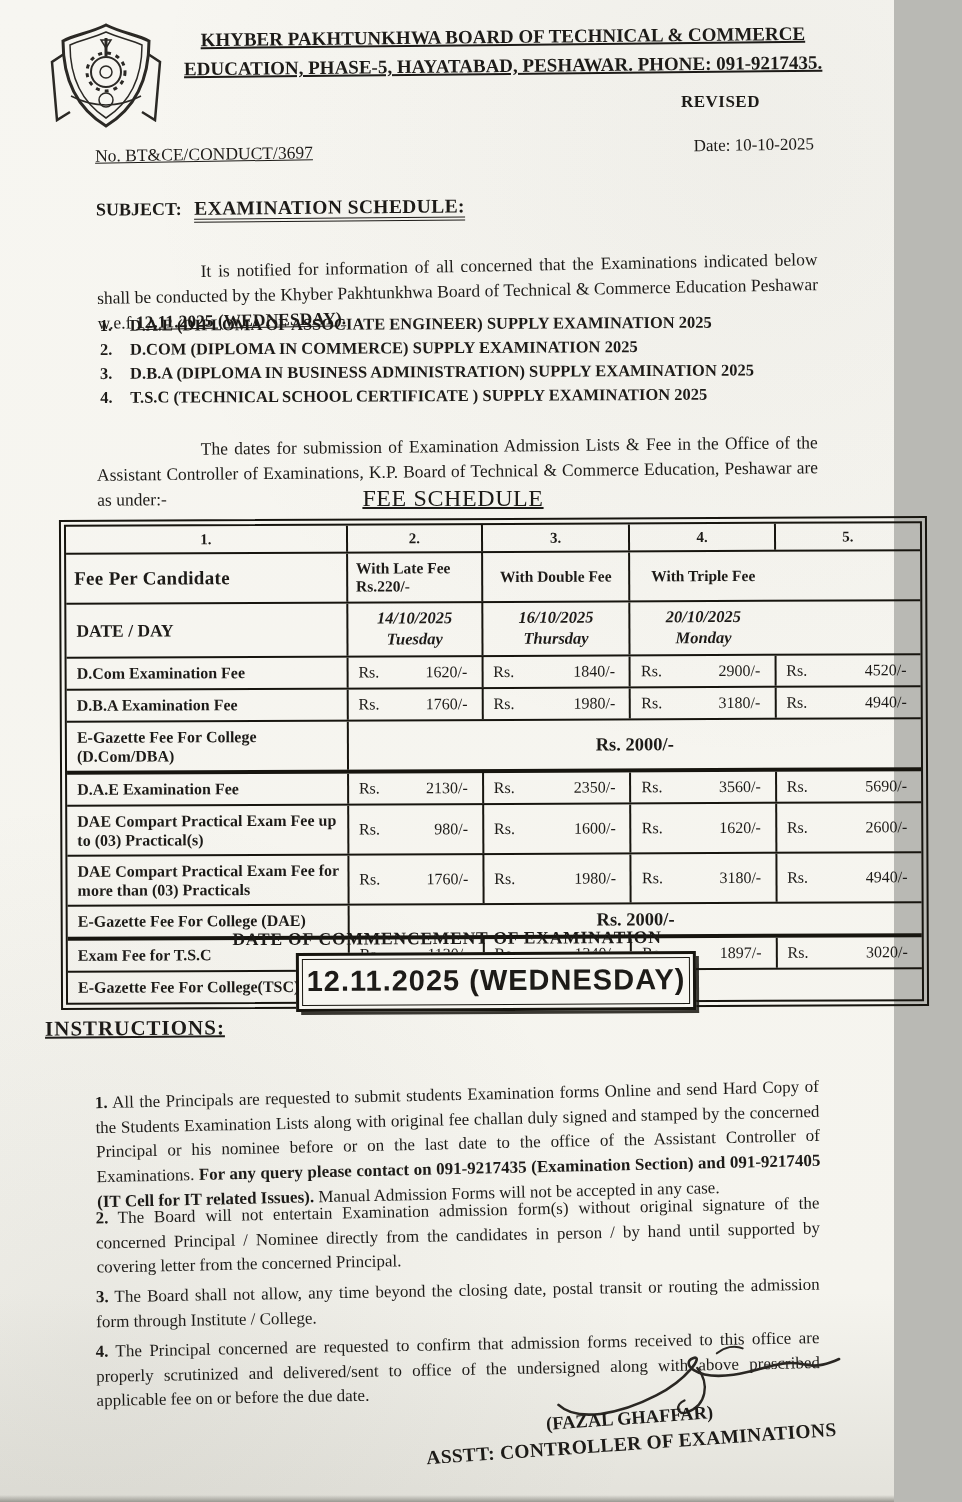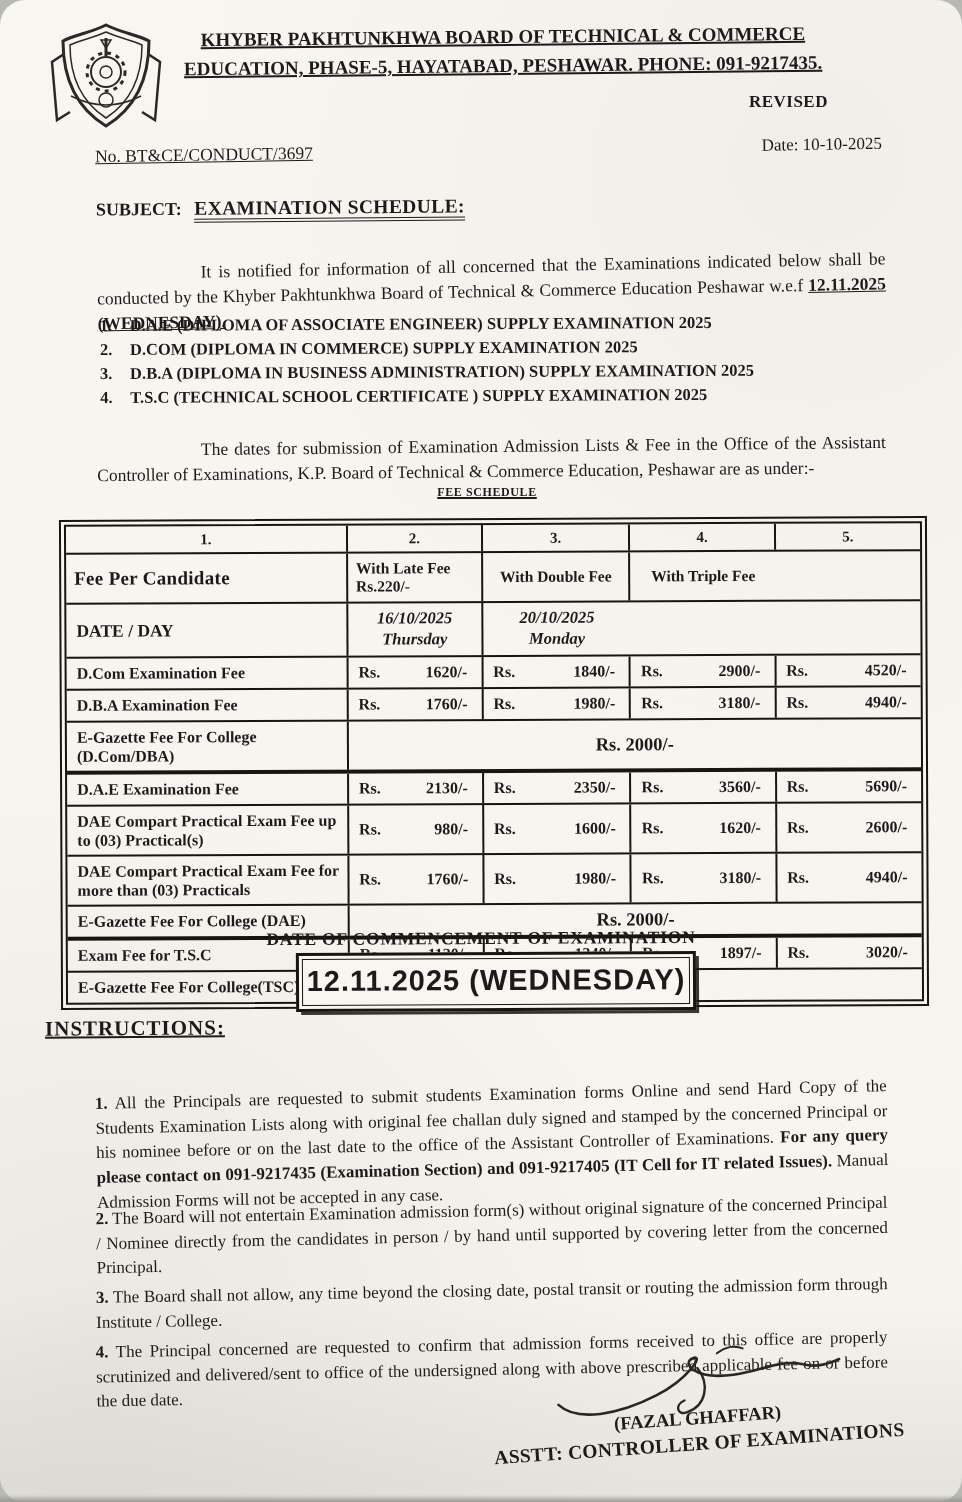--- a/index.html
+++ b/index.html
@@ -2,27 +2,26 @@
 <html><head>
 <meta charset="utf-8">
 <style>
   html,body{margin:0;padding:0;}
   body{
     width:962px;height:1502px;overflow:hidden;
     background:#b9b9b4;
     font-family:"Liberation Serif","DejaVu Serif",serif;
   }
   .page{
-    position:relative;width:962px;height:1502px;
+    position:relative;width:894px;height:1502px;
     background:
       radial-gradient(circle at 85% 10%, rgba(120,120,110,.06), transparent 40%),
       radial-gradient(circle at 10% 90%, rgba(120,120,110,.10), transparent 35%),
       linear-gradient(180deg,#f7f6f1 0%,#f5f4ee 86%,#e4e3dc 99%);
     color:#1d1b18;
-    border-radius:25px;
   }
   .u{text-decoration:underline;}
   .dblu{border-bottom:4px double #1d1b18;}
   strong,b{font-weight:bold;}
 
   
   .logo{position:absolute;left:46px;top:20px;width:120px;height:112px;}
   .org-title{
     position:absolute;left:178px;top:22px;width:650px;text-align:center;
     font-weight:bold;font-size:19px;line-height:1.55;transform:rotate(-.6deg);
@@ -47,41 +46,41 @@
   }
   .examlist .item{display:flex;}
   .examlist .num{width:30px;flex:none;}
   .subpara{
     position:absolute;left:97px;right:76px;top:416px;
     font-size:17.5px;line-height:1.42;text-align:justify;text-indent:104px;
     transform:rotate(-.6deg);
   }
 
   
-  .feetitle{position:absolute;left:12px;right:0;top:485px;text-align:center;font-weight:bold;font-size:12px;letter-spacing:.6px;}
+  .feetitle{position:absolute;left:12px;right:0;top:485px;text-align:center;font-weight:normal;font-size:24px;letter-spacing:.6px;}
   .feetitle span{text-decoration:underline;text-decoration-thickness:2px;}
   .tbl-outer{
     position:absolute;left:60px;top:518px;width:858px;
     border:2px solid #17150f;padding:3px;transform:rotate(-.25deg);
     background:transparent;
   }
   .tbl{border:2px solid #17150f;font-size:16px;}
   .trow{display:grid;grid-template-columns:33% 15.8% 17.3% 17% 16.9%;border-bottom:2px solid #17150f;}
   .trow:last-child{border-bottom:none;}
   .trow.thick{border-bottom:4px solid #17150f;}
   .tcell{border-right:2px solid #17150f;display:flex;align-items:center;padding:2px 8px;min-height:26px;}
   .tcell:last-child{border-right:none;}
   .tcell.center{justify-content:center;text-align:center;}
   .lblcell{font-weight:bold;font-size:16px;line-height:1.2;padding-left:10px;}
   .numrow .tcell{justify-content:center;font-weight:bold;font-size:15px;min-height:22px;}
   .hdrrow .tcell{font-weight:bold;font-size:15.5px;min-height:44px;}
   .hdrrow .big{font-size:19px;letter-spacing:.3px;}
   .daterow .tcell{min-height:48px;}
   .datecell{flex-direction:column;justify-content:center;font-weight:bold;font-style:italic;font-size:16.5px;line-height:1.25;}
-  .feecell{justify-content:space-between;font-weight:bold;font-size:16px;padding:2px 14px 2px 10px;}
+  .feecell{justify-content:space-between;font-weight:normal;font-size:16px;padding:2px 14px 2px 10px;}
   .mergecell{grid-column:2 / span 4;justify-content:center;font-weight:bold;font-size:18.5px;}
   .tallrow .tcell{min-height:44px;}
 
   
   .commence{position:absolute;left:0;right:0;top:928px;text-align:center;font-weight:bold;font-size:17.5px;letter-spacing:.8px;transform:rotate(-.3deg);}
   .datebox{
     position:absolute;left:296px;top:952px;width:388px;
     border:3px solid #17150f;box-shadow:4px 4px 0 -1px rgba(23,21,15,.85);
     padding:3px;transform:rotate(-.3deg);background:#f7f6f1;
   }
@@ -191,20 +190,24 @@
       <div class="trow hdrrow">
         <div class="tcell big">Fee Per Candidate</div>
         <div class="tcell">With Late Fee Rs.220/-</div>
         <div class="tcell center">With Double Fee</div>
         <div class="tcell center">With Triple Fee</div>
       </div>
 
       <div class="trow daterow">
         <div class="tcell lblcell" style="font-size:17.5px;">DATE / DAY</div>
         <div class="tcell datecell">
+            <div>14/10/2025</div>
+            <div>Tuesday</div>
+          </div>
+        <div class="tcell datecell">
             <div>16/10/2025</div>
             <div>Thursday</div>
           </div>
         <div class="tcell datecell">
             <div>20/10/2025</div>
             <div>Monday</div>
           </div>
       </div>
 
       <div class="trow">

